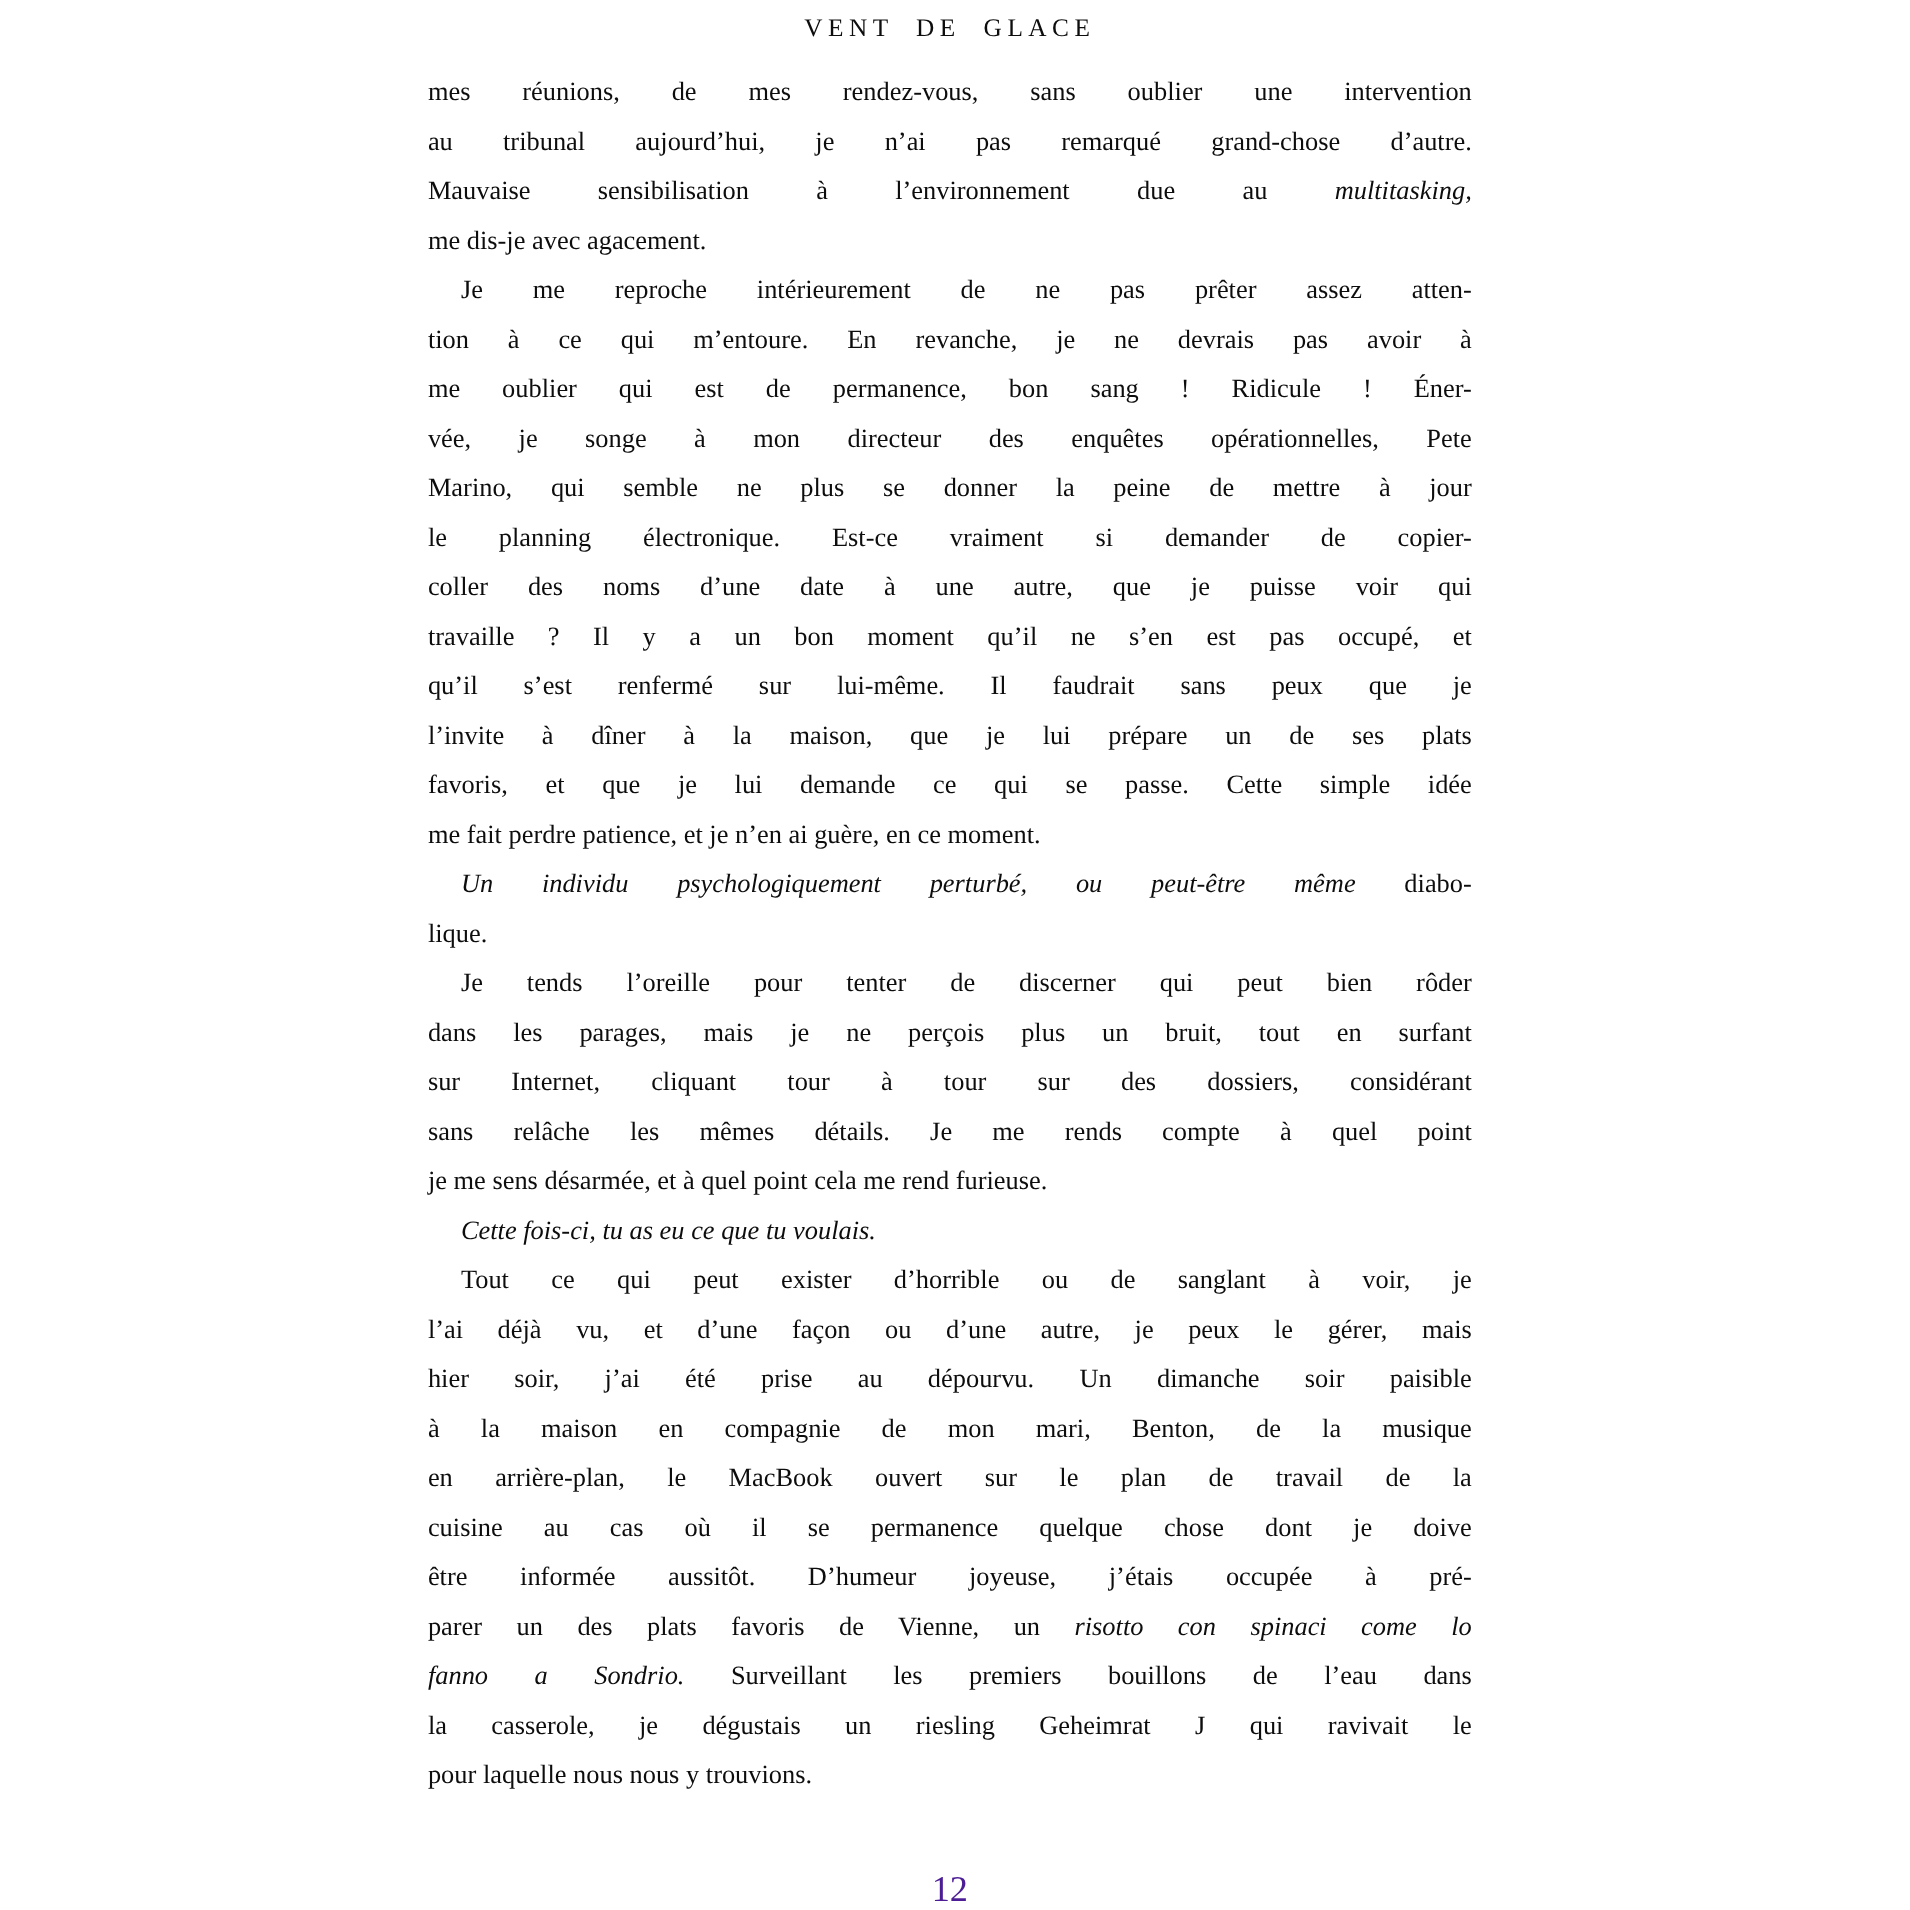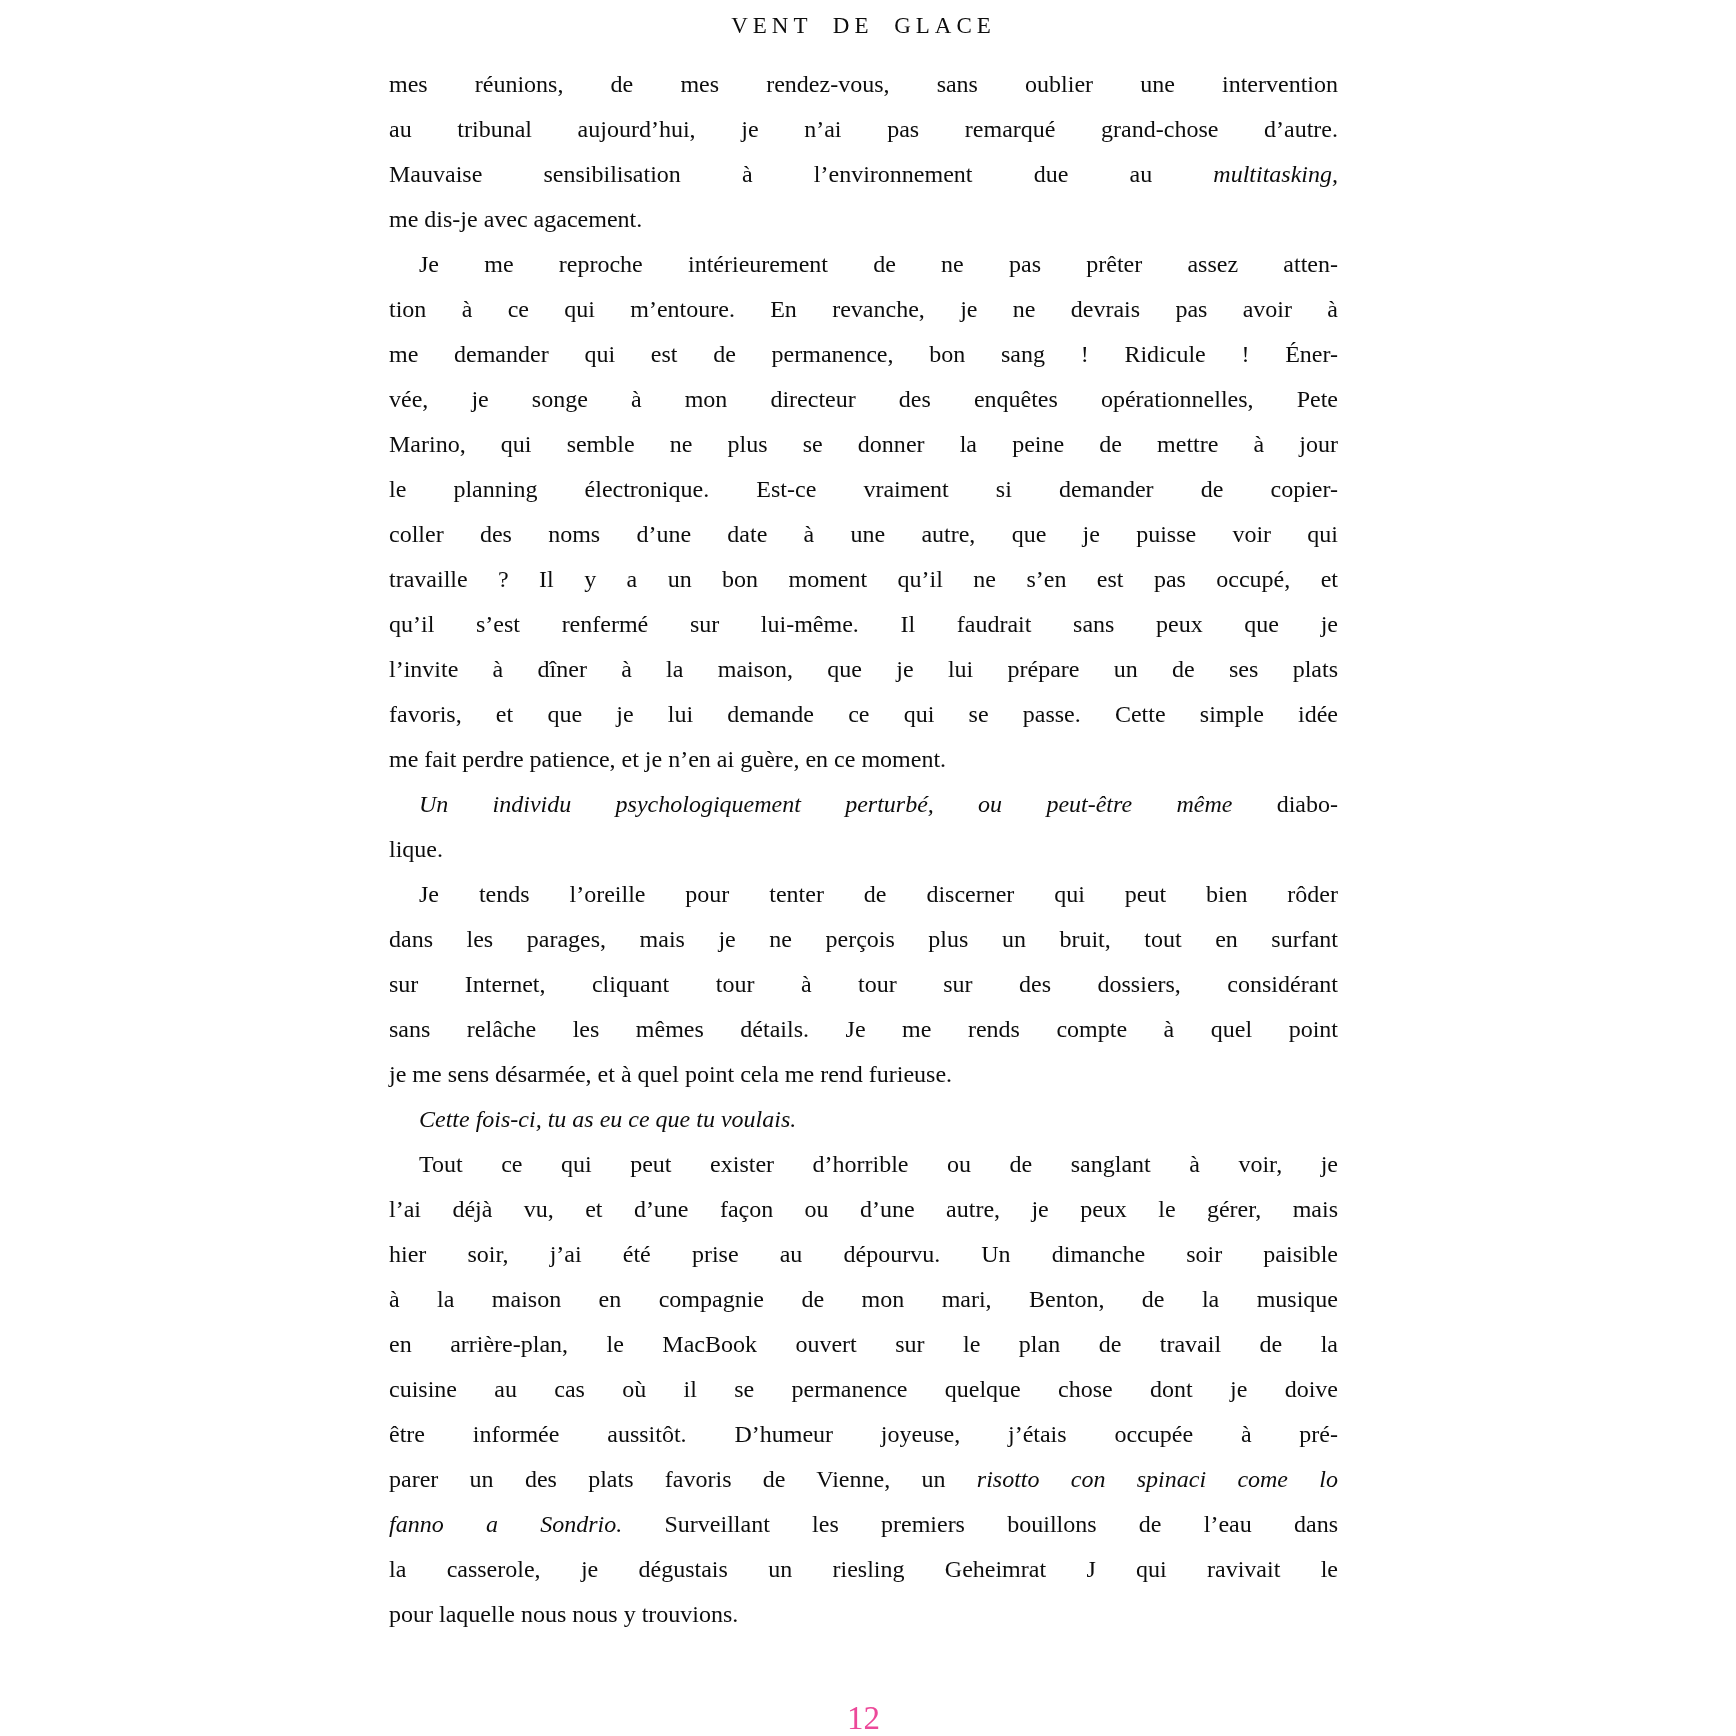--- a/index.html
+++ b/index.html
@@ -61,40 +61,40 @@
     font-style: italic;
   }
   .folio {
     position: absolute;
     top: 1700px;
     left: 389px;
     width: 949px;
     text-align: center;
     font-size: 33px;
     line-height: 36px;
-    color: #ec4899;
+    color: #4c1d95;
   }
 </style>
 </head>
 <body>
 
 <div class="page">
   <header class="running-header">VENT DE GLACE</header>
 
   <main class="text-body">
       <div class="paragraph">
         <div class="line"><span>mes réunions, de mes rendez-vous, sans oublier une intervention</span></div>
         <div class="line"><span>au tribunal aujourd’hui, je n’ai pas remarqué grand-chose d’autre.</span></div>
         <div class="line"><span>Mauvaise sensibilisation à l’environnement due au </span><span class="it">multitasking,</span></div>
         <div class="line para-last"><span>me dis-je avec agacement.</span></div>
       </div>
       <div class="paragraph">
         <div class="line indent"><span>Je me reproche intérieurement de ne pas prêter assez atten-</span></div>
         <div class="line"><span>tion à ce qui m’entoure. En revanche, je ne devrais pas avoir à</span></div>
-        <div class="line"><span>me demander qui est de permanence, bon sang ! Ridicule ! Éner-</span></div>
+        <div class="line"><span>me oublier qui est de permanence, bon sang ! Ridicule ! Éner-</span></div>
         <div class="line"><span>vée, je songe à mon directeur des enquêtes opérationnelles, Pete</span></div>
         <div class="line"><span>Marino, qui semble ne plus se donner la peine de mettre à jour</span></div>
         <div class="line"><span>le planning électronique. Est-ce vraiment si demander de copier-</span></div>
         <div class="line"><span>coller des noms d’une date à une autre, que je puisse voir qui</span></div>
         <div class="line"><span>travaille ? Il y a un bon moment qu’il ne s’en est pas occupé, et</span></div>
         <div class="line"><span>qu’il s’est renfermé sur lui-même. Il faudrait sans peux que je</span></div>
         <div class="line"><span>l’invite à dîner à la maison, que je lui prépare un de ses plats</span></div>
         <div class="line"><span>favoris, et que je lui demande ce qui se passe. Cette simple idée</span></div>
         <div class="line para-last"><span>me fait perdre patience, et je n’en ai guère, en ce moment.</span></div>
       </div>

